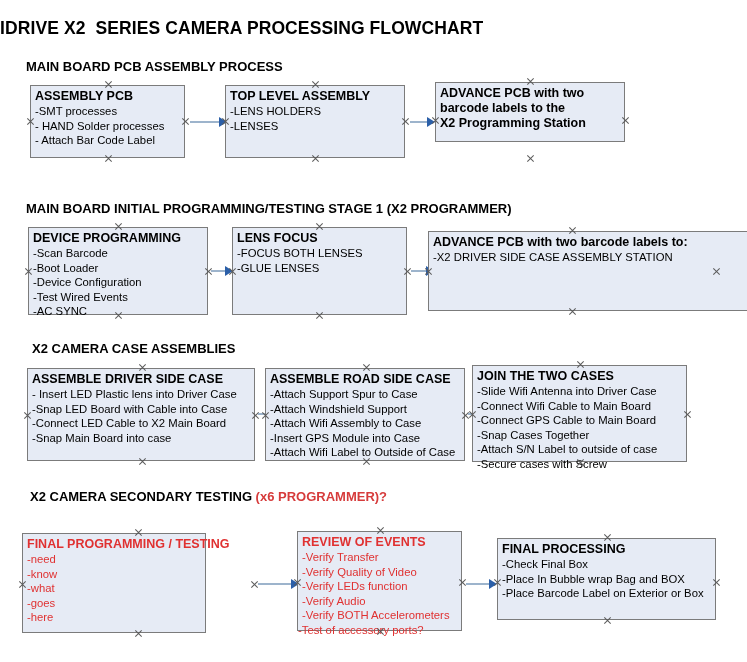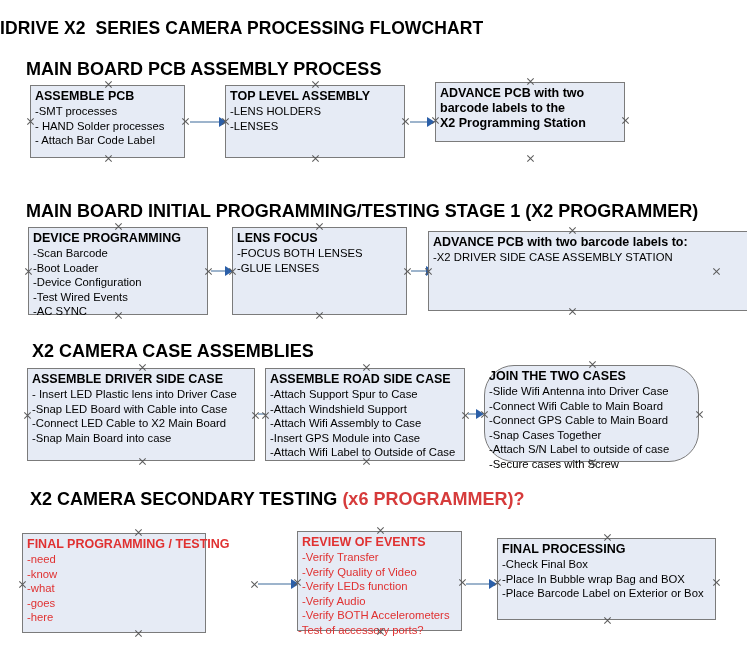--- a/index.html
+++ b/index.html
@@ -25,21 +25,21 @@
     position: absolute;
     left: 0; top: 18px;
     width: 747px;
     font-size: 17.5px;
     font-weight: bold;
     letter-spacing: 0.1px;
     white-space: pre;
   }
   .section-head {
     position: absolute;
-    font-size: 18px;
+    font-size: 13px;
     font-weight: bold;
     white-space: nowrap;
   }
   .section-head .accent {
     color: #d63b3b;
   }
   
   .node {
     position: absolute;
     background: #e6ebf5;
@@ -104,21 +104,21 @@
 
 <div class="canvas">
 
   <div class="doc-title">IDRIVE X2  SERIES CAMERA PROCESSING FLOWCHART</div>
 
   <div class="section-head" style="left:26px; top:59px;">
     <span>MAIN BOARD PCB ASSEMBLY PROCESS</span>
   </div>
 
   <div class="node" style="left:30px; top:85px; width:155px; height:73px;">
-    <div class="title">ASSEMBLE PCB</div>
+    <div class="title">ASSEMBLY PCB</div>
     <div class="line">-SMT processes</div>
     <div class="line">- HAND Solder processes</div>
     <div class="line">- Attach Bar Code Label</div>
     <div class="handle" style="left:-5px; top:31px;"></div>
     <div class="handle" style="left:150px; top:31px;"></div>
     <div class="handle" style="left:73px; top:-6px;"></div>
     <div class="handle" style="left:73px; top:68px;"></div>
   </div>
 
   <div class="conn" style="left:190px; top:121px; width:30px;">
@@ -223,21 +223,21 @@
     <div class="handle" style="left:-5px; top:42px;"></div>
     <div class="handle" style="left:195px; top:42px;"></div>
     <div class="handle" style="left:96px; top:-6px;"></div>
     <div class="handle" style="left:96px; top:88px;"></div>
   </div>
 
   <div class="conn" style="left:468px; top:413px; width:9px;">
     <span class="head"></span>
   </div>
 
-  <div class="node" style="left:484px; top:365px; width:215px; height:97px;border-radius:30px;">
+  <div class="node" style="left:472px; top:365px; width:215px; height:97px;">
     <div class="title">JOIN THE TWO CASES</div>
     <div class="line">-Slide Wifi Antenna into Driver Case</div>
     <div class="line">-Connect Wifi Cable to Main Board</div>
     <div class="line">-Connect GPS Cable to Main Board</div>
     <div class="line">-Snap Cases Together</div>
     <div class="line">-Attach S/N Label to outside of case</div>
     <div class="line">-Secure cases with Screw</div>
     <div class="handle" style="left:-5px; top:44px;"></div>
     <div class="handle" style="left:210px; top:44px;"></div>
     <div class="handle" style="left:103px; top:-6px;"></div>

